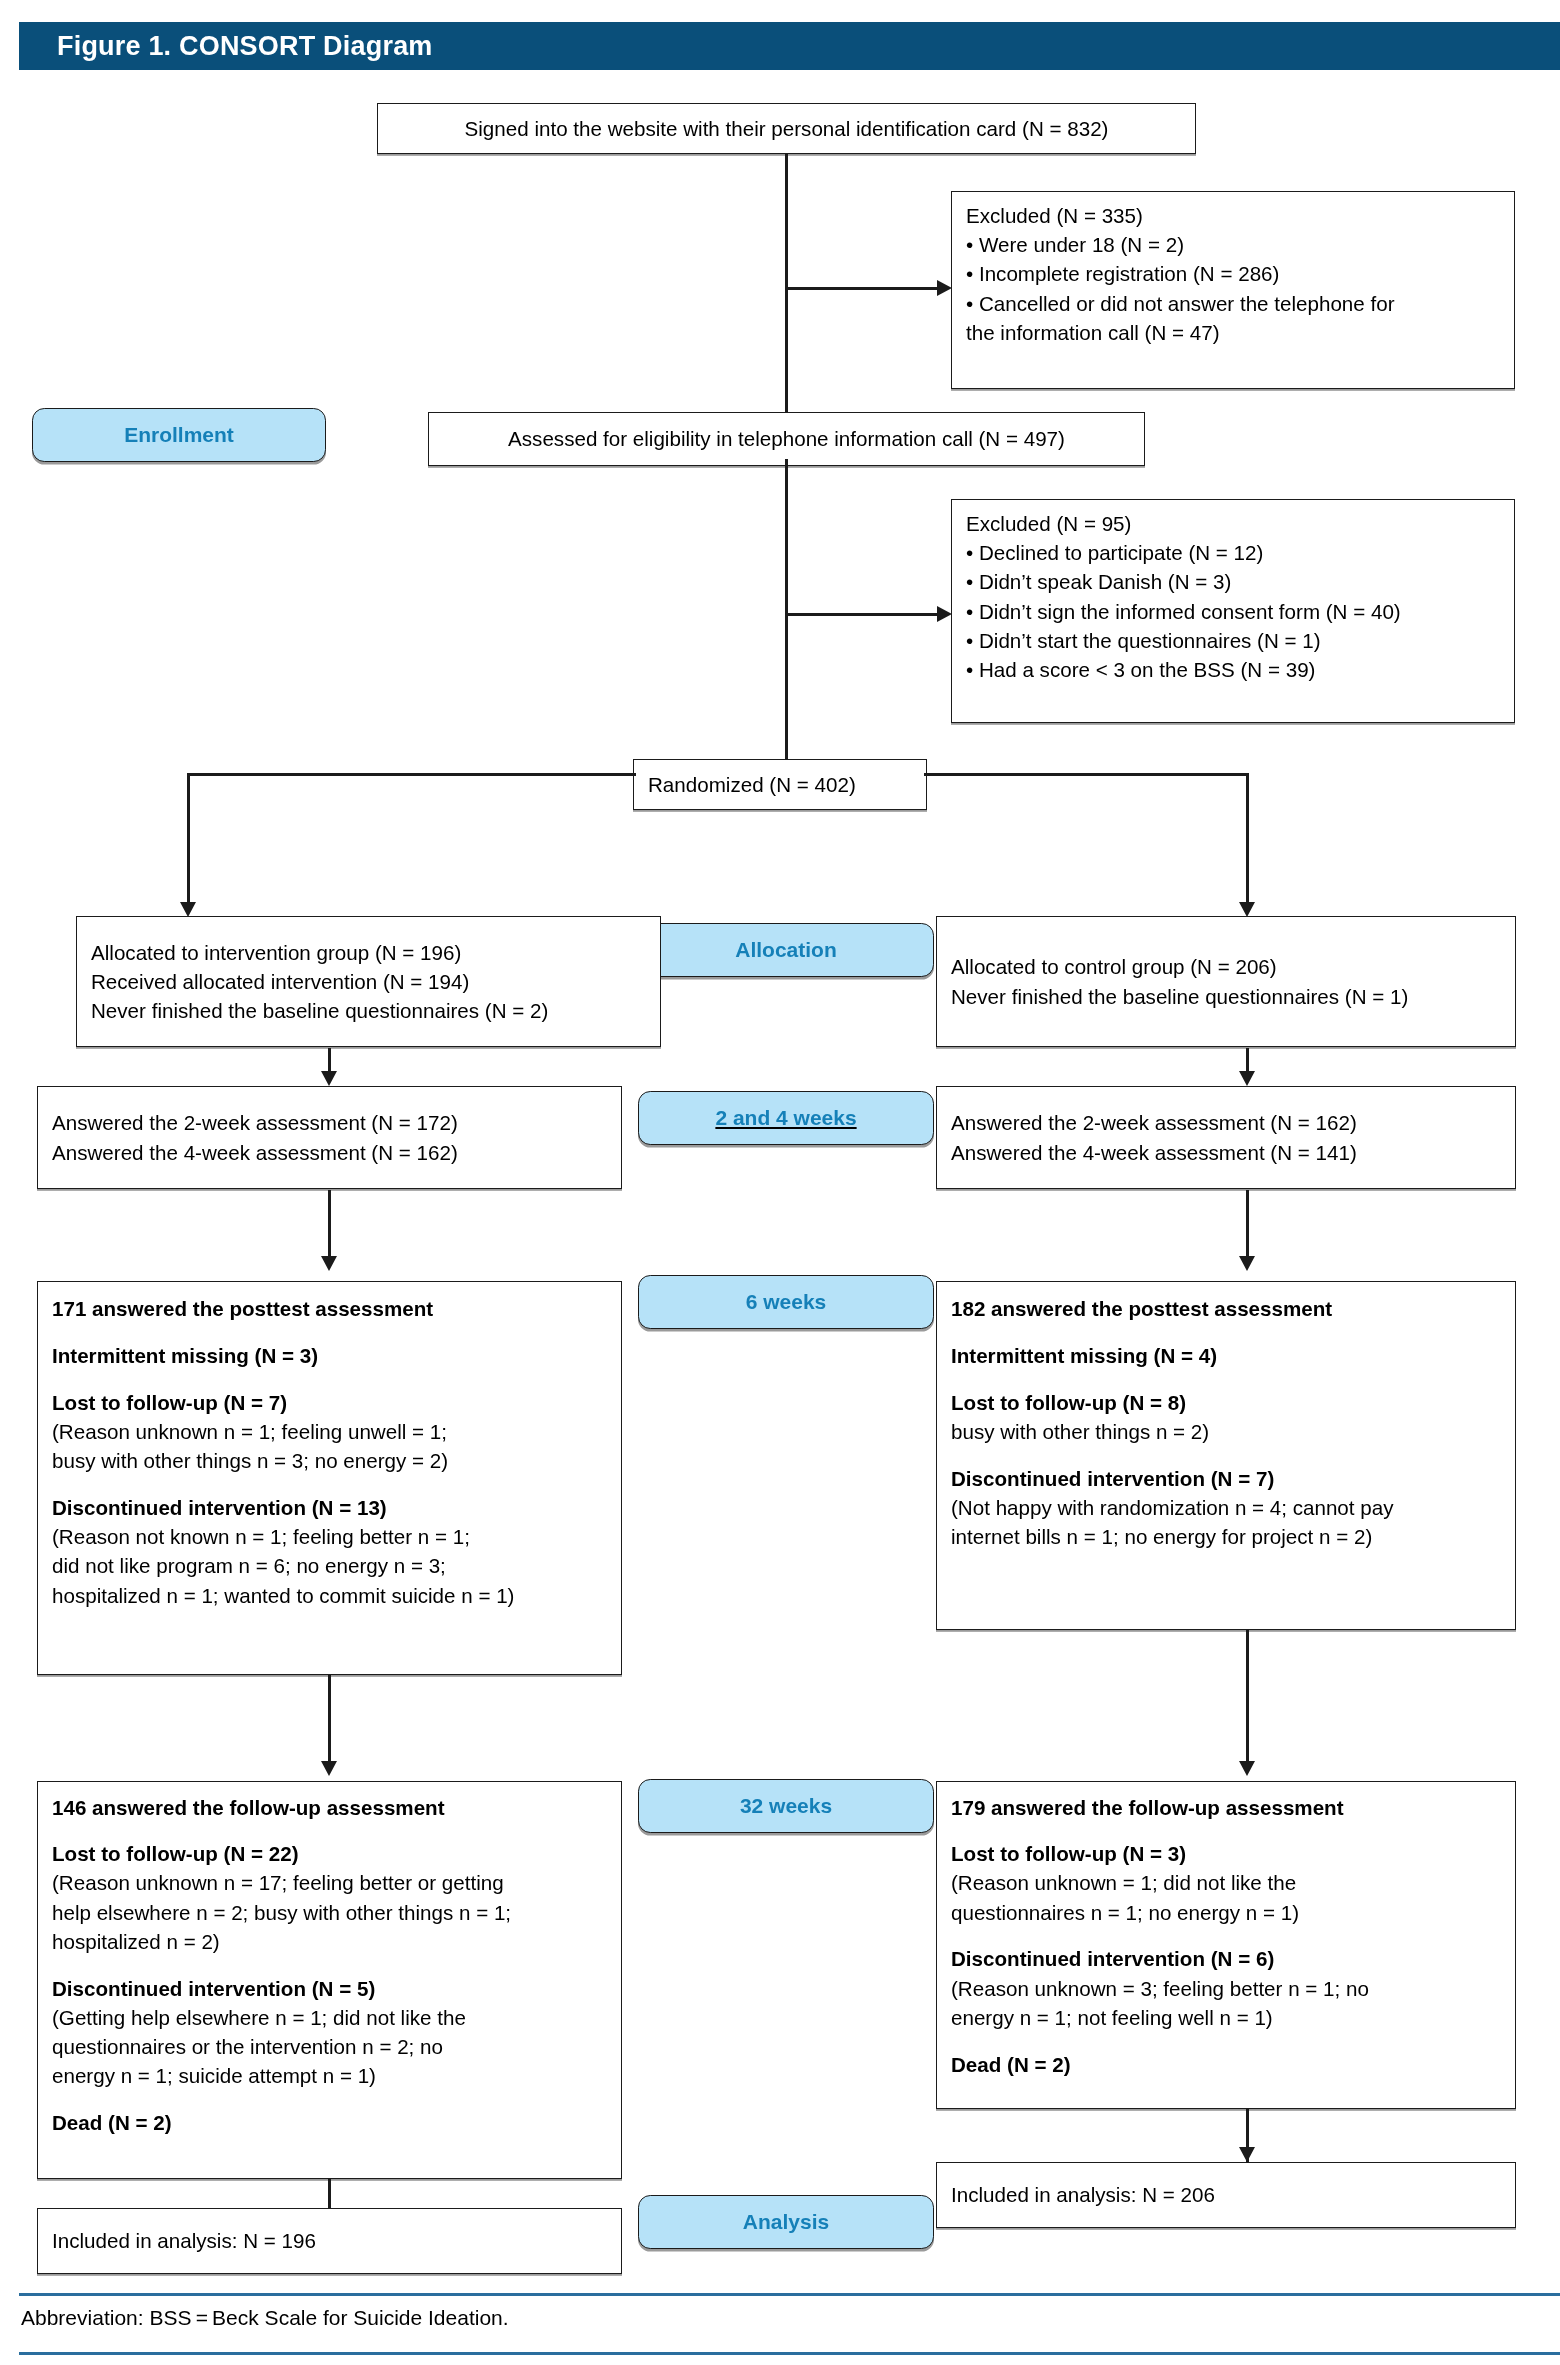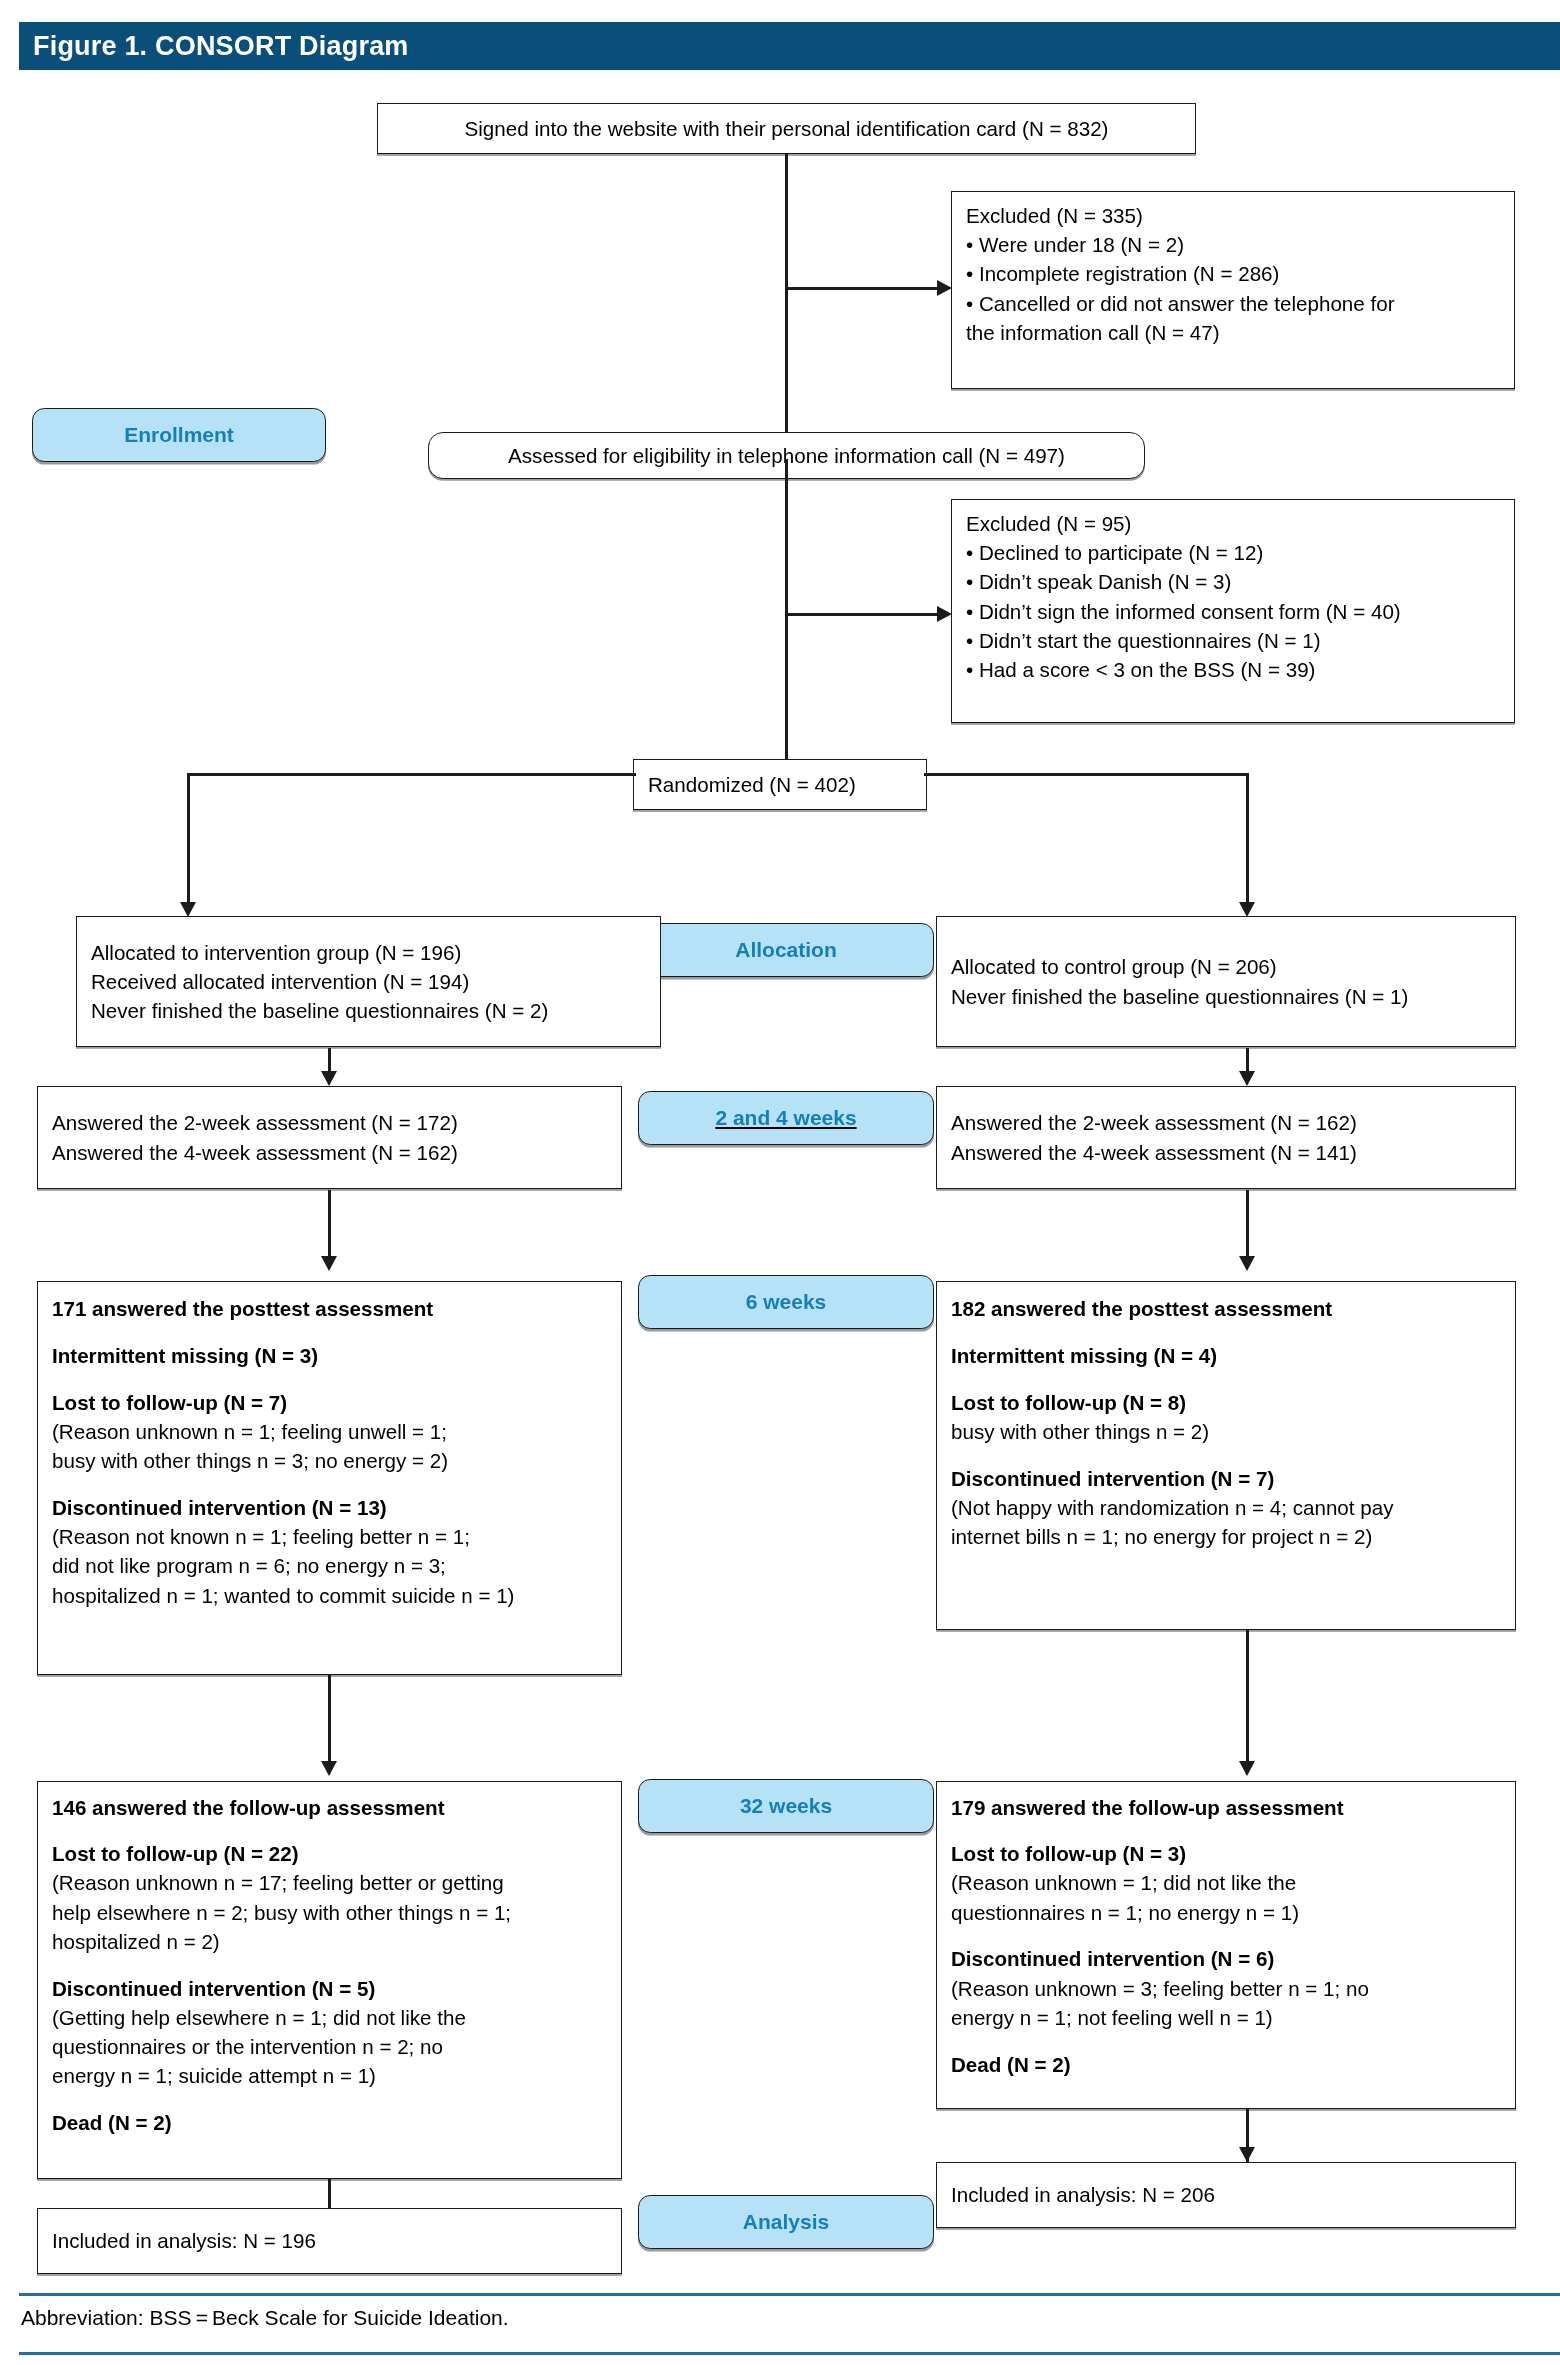--- a/index.html
+++ b/index.html
@@ -29,20 +29,21 @@
     background: #0a4f7a;
     display: flex;
     align-items: center;
   }
   .fig-header-title {
     color: #ffffff;
     font-size: 27px;
     font-weight: bold;
     letter-spacing: 0.2px;
     padding-left: 14px;
+    margin-left: 24px;
   }
 
   
   .box {
     position: absolute;
     background: #ffffff;
     border: 1.8px solid #1b1b1b;
     box-sizing: border-box;
     box-shadow: 0 1.8px 0 0 #9a9a9a;
   }
@@ -148,21 +149,21 @@
       <div>• Incomplete registration (N = 286)</div>
       <div>• Cancelled or did not answer the telephone for</div>
       <div>the information call (N = 47)</div>
     </div>
   </div>
 
   <div class="pill" style="left:32px; top:408px; width:294px; height:54px;">
     <span class="pill-label">Enrollment</span>
   </div>
 
-  <div class="box box-center" style="left:428px; top:432px; width:717px; height:47px;border-radius:15px;">
+  <div class="box box-center" style="left:428px; top:412px; width:717px; height:54px;">
     <div class="box-inner" style="text-align:center;">
       <span>Assessed for eligibility in telephone information call (N = 497)</span>
     </div>
   </div>
 
   <div class="vline" style="left:785px; top:459px; height:303px;"></div>
 
   <div class="hline" style="left:785px; top:613px; width:158px;"></div>
   <div class="arrow-right" style="left:937px; top:606px;"></div>
 

